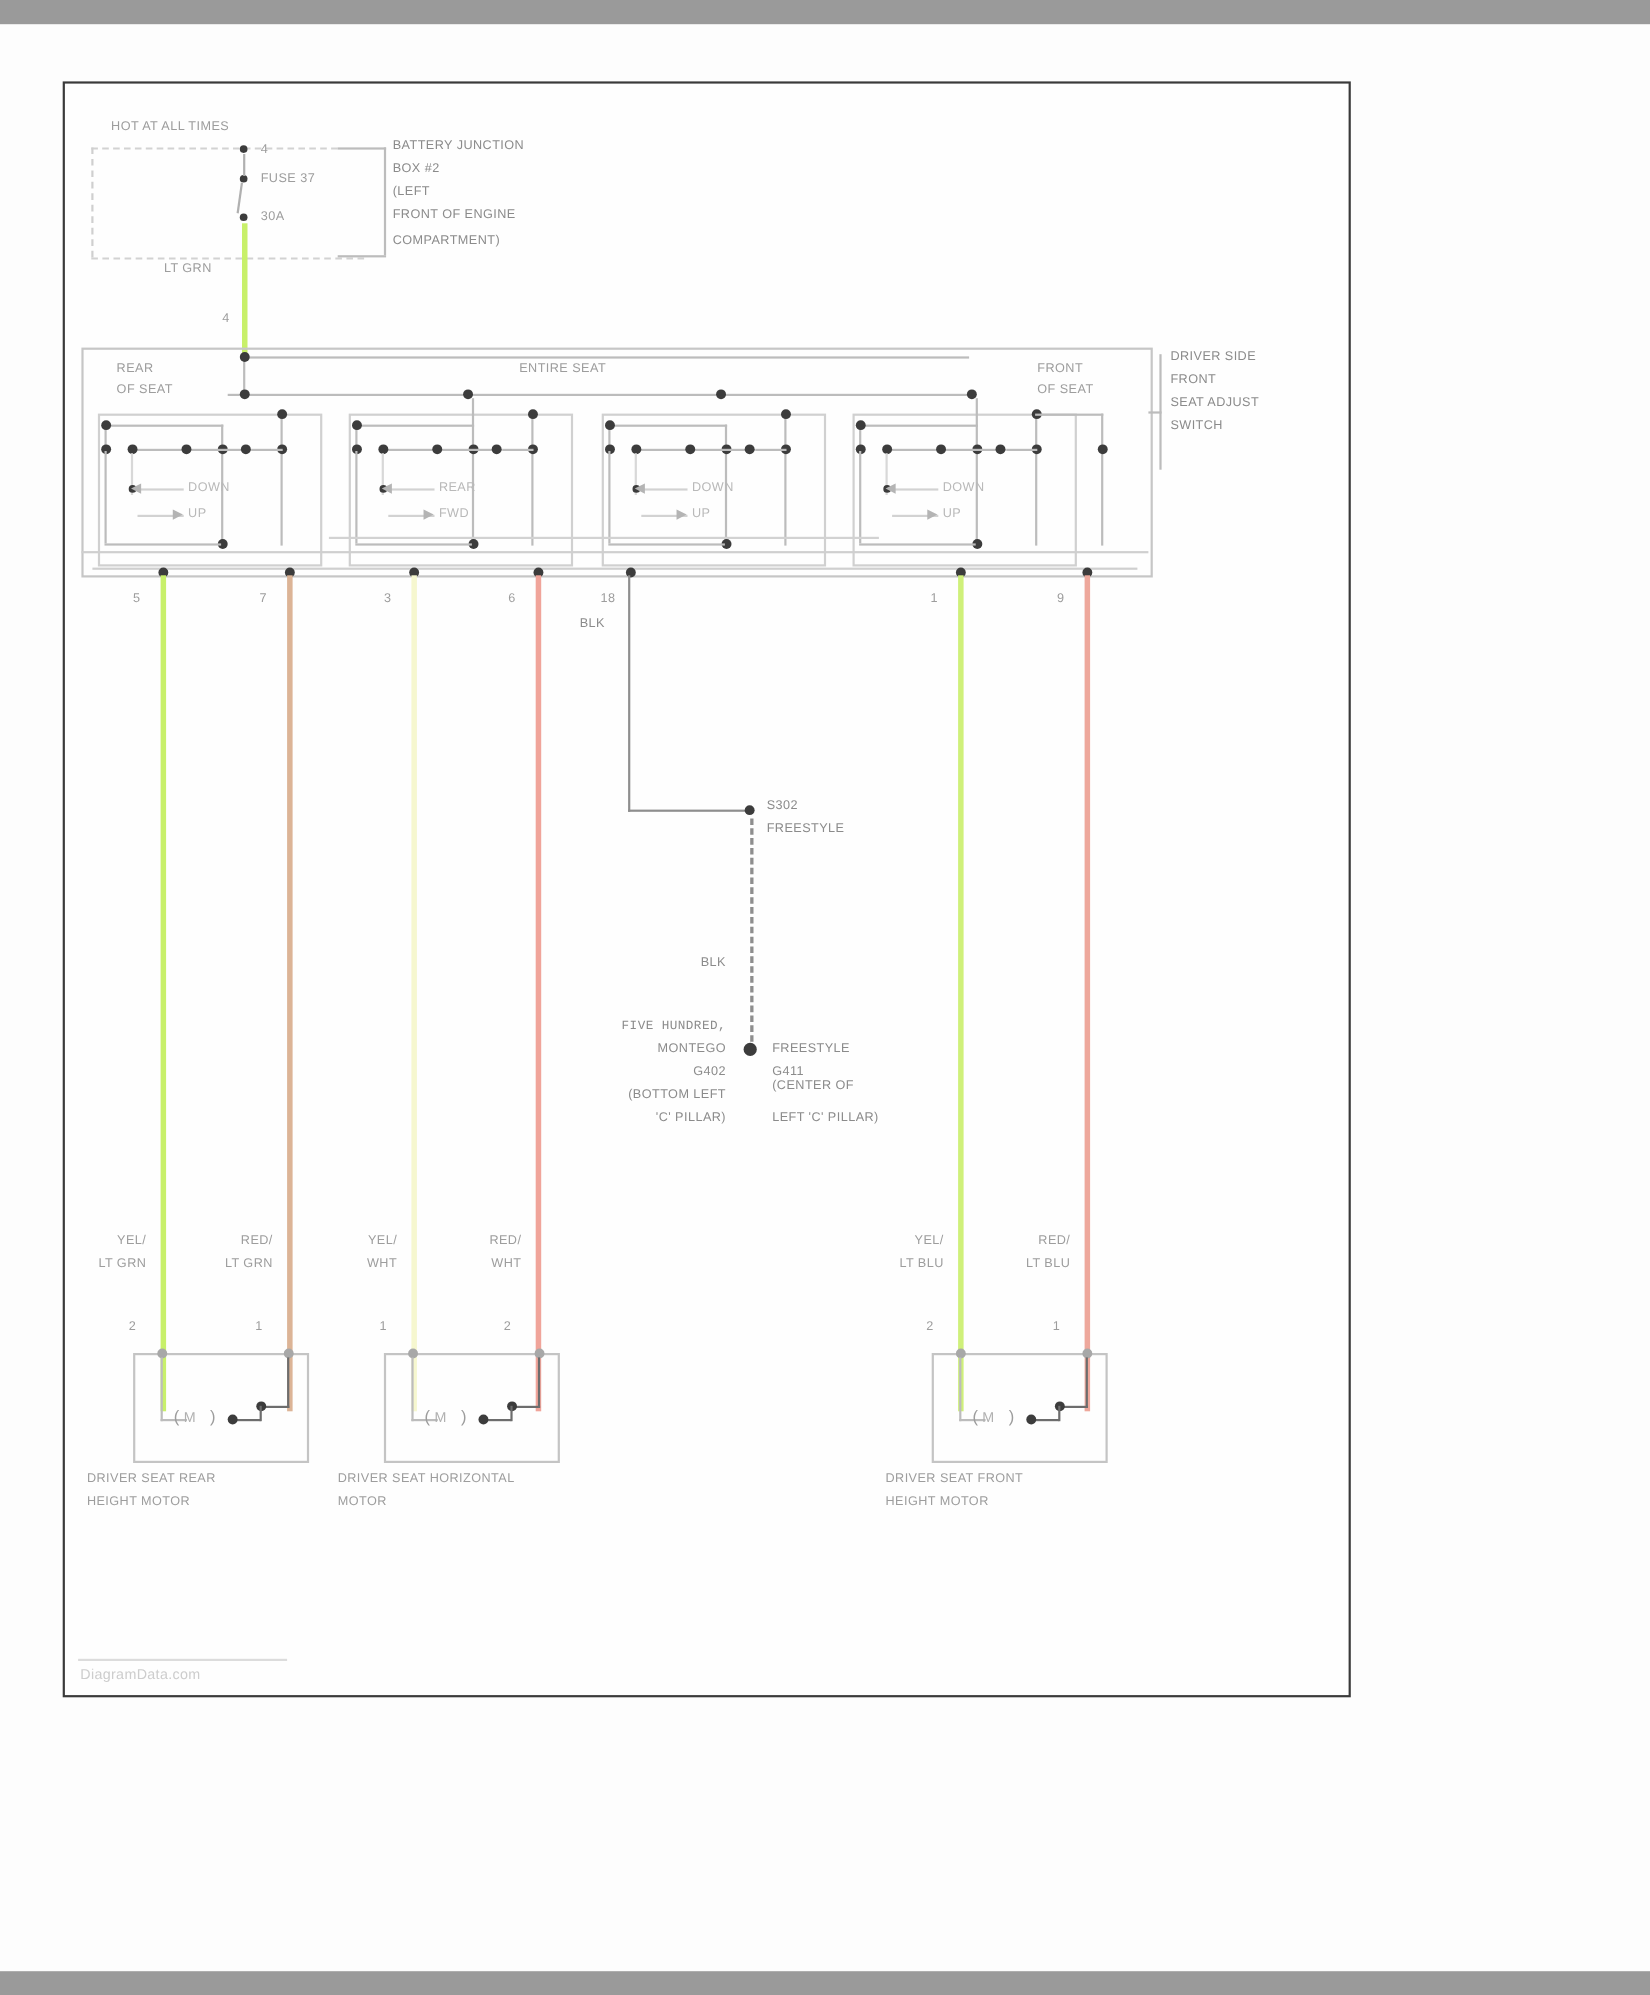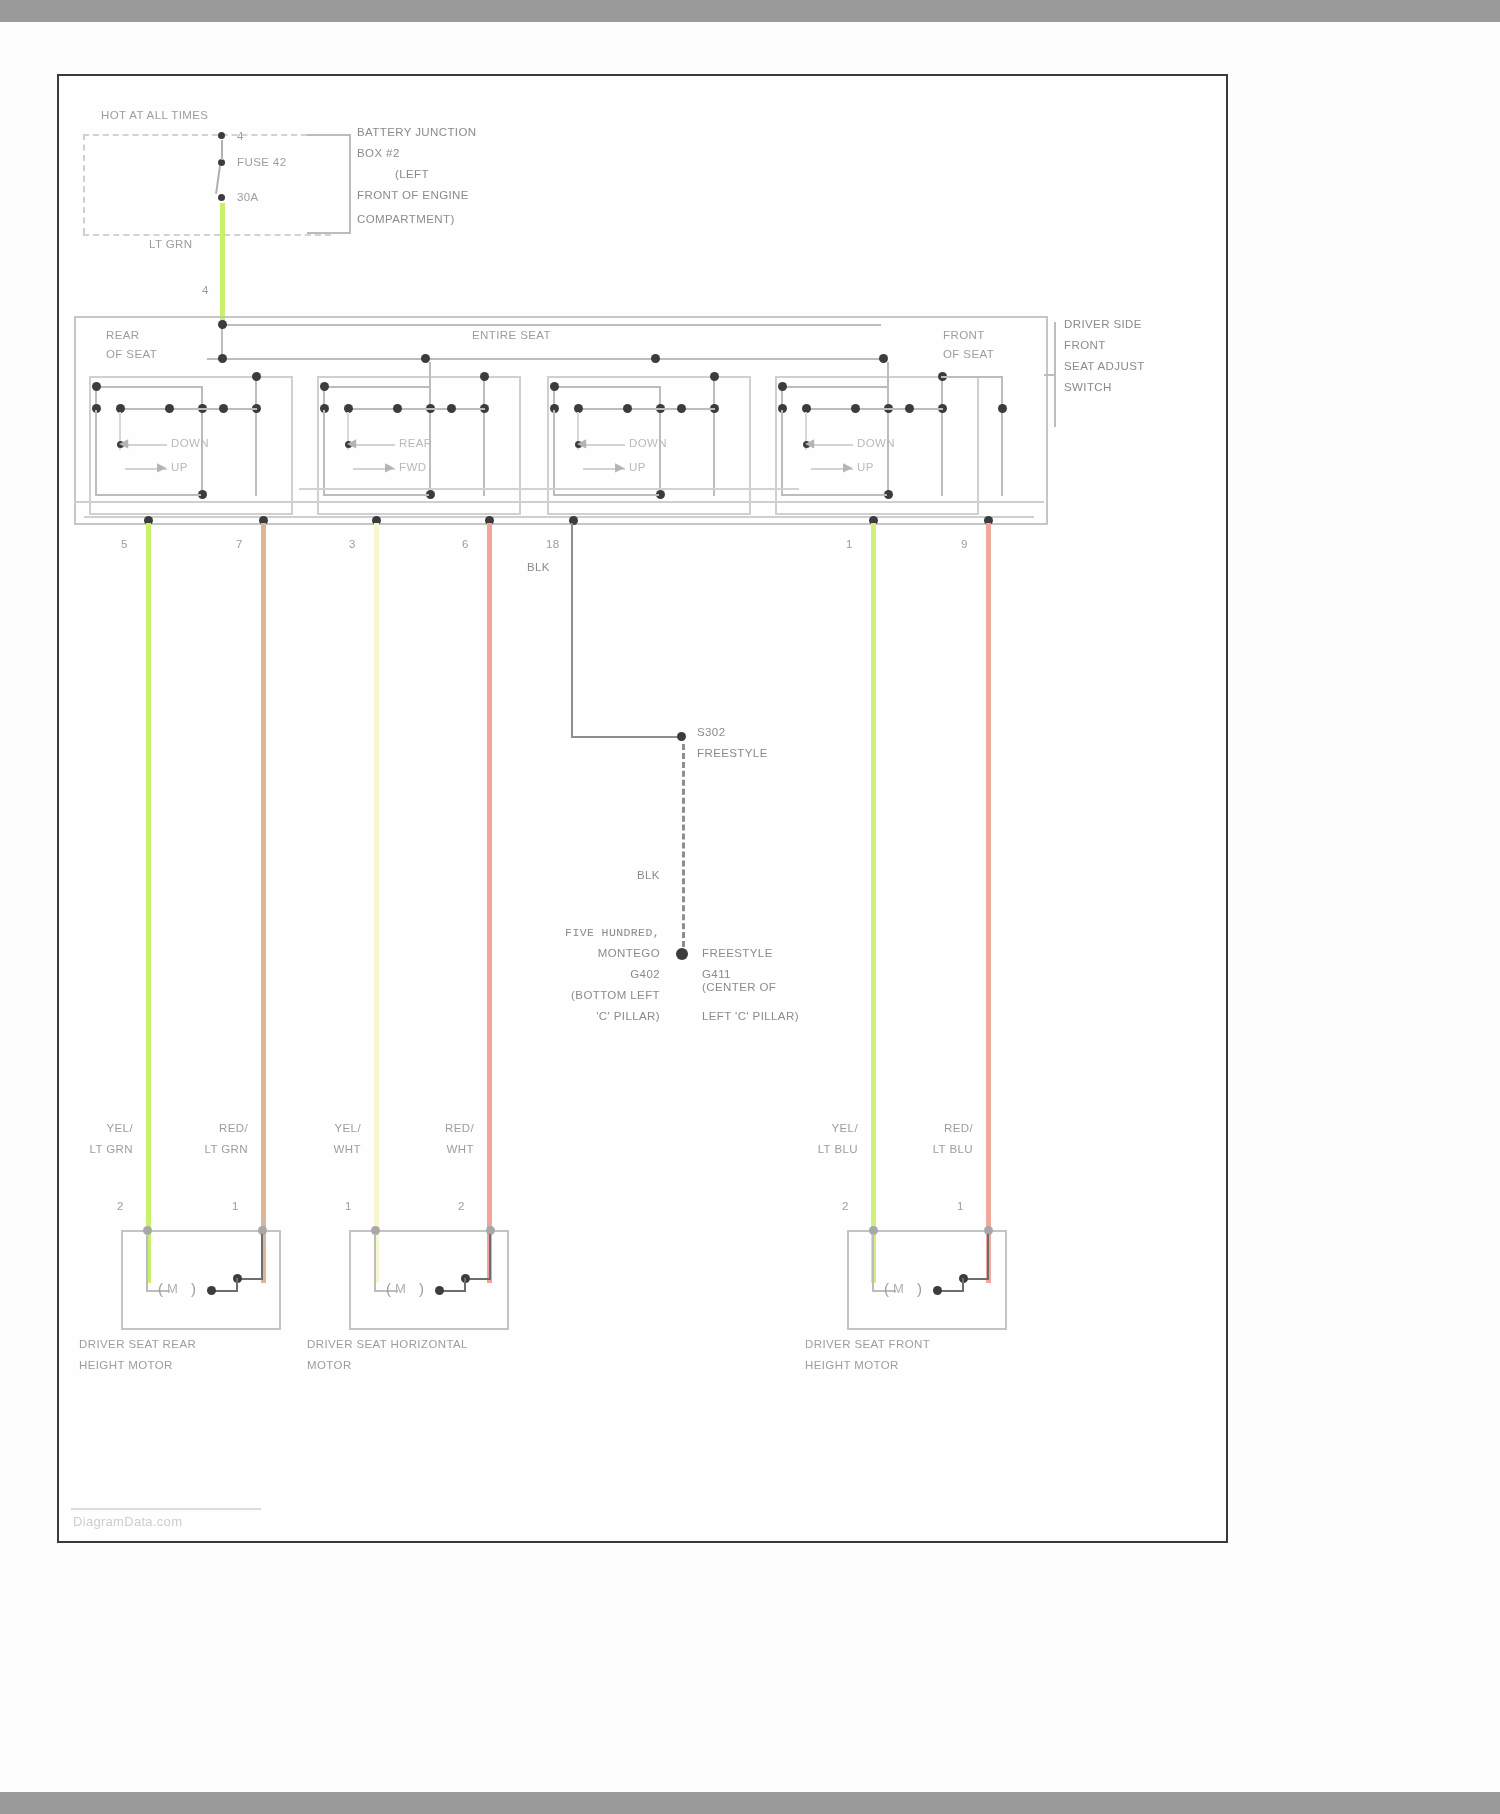--- a/index.html
+++ b/index.html
@@ -50,29 +50,29 @@
 
       <div class="ln h" style="left:248px;top:58px;width:44px;"></div>
       <div class="ln v" style="left:290px;top:58px;height:98px;"></div>
       <div class="ln h" style="left:248px;top:156px;width:44px;"></div>
 
       <div class="dot sm" style="left:159px;top:56px;"></div>
       <div class="dot sm" style="left:159px;top:83px;"></div>
       <div class="dot sm" style="left:159px;top:118px;"></div>
 
       <div class="t dk" style="left:178px;top:54px;">4</div>
-      <div class="t dk" style="left:178px;top:80px;">FUSE 42</div>
+      <div class="t dk" style="left:178px;top:80px;">FUSE 37</div>
       <div class="t dk" style="left:178px;top:115px;">30A</div>
 
       <div class="ln v" style="left:162px;top:64px;height:20px;background:#b0b0b0;"></div>
       <div class="ln v" style="left:158px;top:90px;height:28px;background:#b0b0b0;transform:rotate(8deg);"></div>
 
       <div class="t dkr" style="left:298px;top:50px;">BATTERY JUNCTION</div>
       <div class="t dkr" style="left:298px;top:71px;">BOX #2</div>
-      <div class="t dkr" style="left:298px;top:92px;margin-left:38px;">(LEFT</div>
+      <div class="t dkr" style="left:298px;top:92px;">(LEFT</div>
       <div class="t dkr" style="left:298px;top:113px;">FRONT OF ENGINE</div>
       <div class="t dkr" style="left:298px;top:137px;">COMPARTMENT)</div>
 
       <div class="wire green" style="left:161px;top:127px;height:120px;"></div>
       <div class="t dk" style="left:90px;top:162px;">LT GRN</div>
       <div class="t dk" style="left:143px;top:208px;">4</div>
 
       <div class="box" style="left:15px;top:240px;width:970px;height:205px;"></div>
 
       <div class="t dk" style="left:47px;top:253px;">REAR</div>

